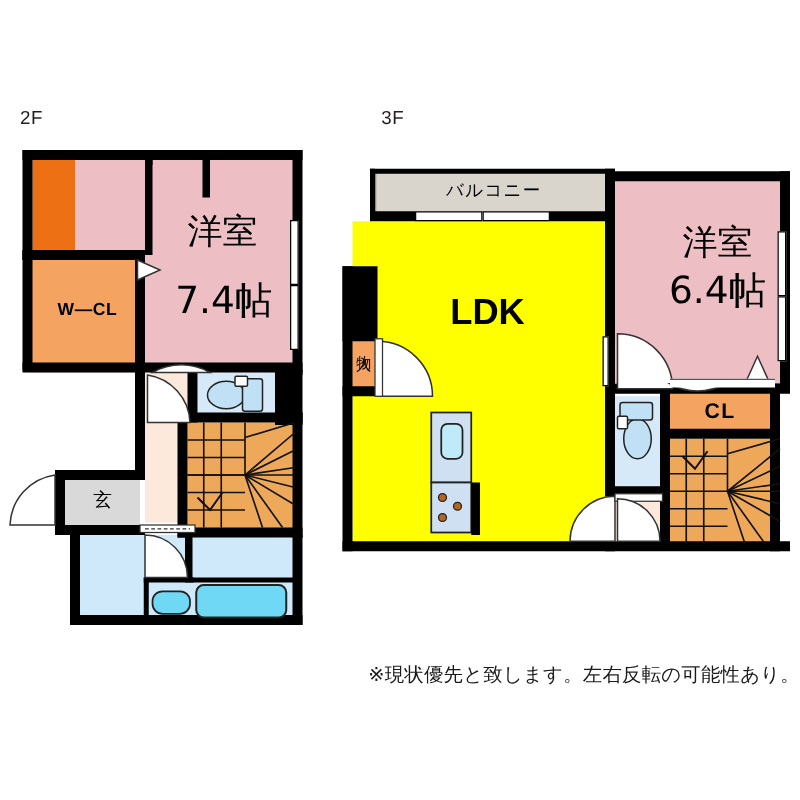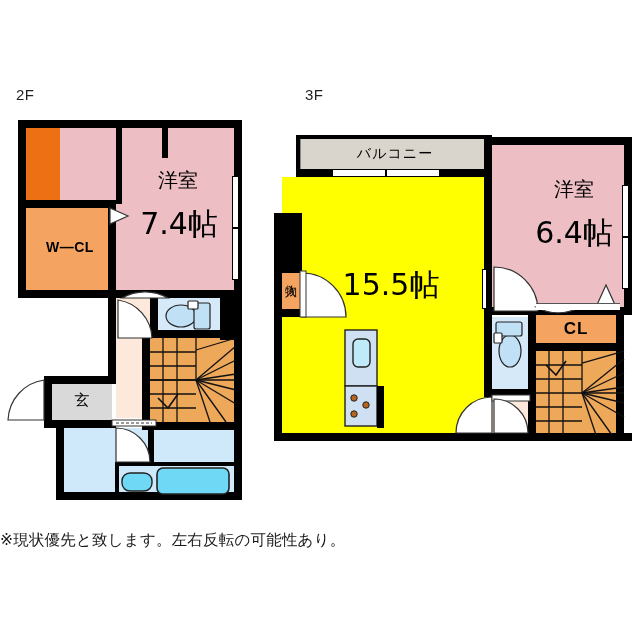--- a/index.html
+++ b/index.html
@@ -29,21 +29,21 @@
     font-family: "Liberation Sans", sans-serif;
   }
   #label-2f { left: 16px; top: 86px; }
   #label-3f { left: 305px; top: 86px; }
 
   .caption {
     position: absolute;
     left: 0;
     top: 530px;
     width: 640px;
-    text-align: left;
+    text-align: right;
     font-size: 15.5px;
     color: #1a1a1a;
     font-family: "DejaVu Sans", sans-serif;
     letter-spacing: 0.2px;
   }
 
   
   .plan { position: absolute; }
   .wall   { position: absolute; background: #000000; }
   .room   { position: absolute; }
@@ -58,21 +58,21 @@
   .stair-fill { background: #eda85a; }
 
   .room-text {
     position: absolute;
     font-family: "DejaVu Sans", sans-serif;
     color: #000;
     text-align: center;
     line-height: 1.08;
     white-space: nowrap;
   }
-  .big-jp { font-size: 20px; font-weight: 500; }
+  .big-jp { font-size: 28px; font-weight: 500; }
   .big-num { font-size: 30px; font-weight: 500; }
   .ldk-text { font-size: 29px; font-weight: 700; font-family: "Liberation Sans", sans-serif; }
   .cl-text { font-size: 17px; font-weight: 700; font-family: "Liberation Sans", sans-serif; letter-spacing: 1px;}
   .wcl-text { font-size: 14px; font-weight: 700; font-family: "Liberation Sans", sans-serif; letter-spacing: 0.5px;}
   .bal-text { font-size: 14px; font-family: "DejaVu Sans", sans-serif; letter-spacing: 1px; }
   .gen-text { font-size: 15px; font-family: "DejaVu Sans", sans-serif; }
   .mono-v {
     font-size: 12px;
     font-family: "DejaVu Sans", sans-serif;
     writing-mode: vertical-rl;
@@ -184,21 +184,21 @@
         <line x1="196" y1="380" x2="236" y2="404"></line>
         <line x1="196" y1="380" x2="226" y2="422"></line>
         <line x1="196" y1="380" x2="210" y2="422"></line>
         <line x1="196" y1="380" x2="196" y2="338"></line>
         <line x1="196" y1="350" x2="236" y2="338"></line>
       </g>
       <path d="M158 398 l10 10 l10 -14" stroke="#111" stroke-width="1.6" fill="none"></path>
     </svg>
 
     <div class="room-text big-jp" style="left:128px; top:170px; width:100px;">洋室</div>
-    <div class="room-text big-num" style="left:124px; top:208px; width:110px;text-align:center;">7.4帖</div>
+    <div class="room-text big-num" style="left:124px; top:225px; width:110px;text-align:center;">7.4帖</div>
     <div class="room-text wcl-text" style="left:30px; top:240px; width:80px;">W—CL</div>
     <div class="room-text gen-text" style="left:62px; top:392px; width:40px;">玄</div>
   </div>
 
   <div class="plan" id="plan-3f" style="left:0px; top:0px; width:640px; height:520px;margin-top:17px;">
 
     <div class="room" style="left:300px; top:120px; width:190px; height:36px; background:#d9d4cc; border:1px solid #888; box-sizing:border-box;"></div>
 
     <div class="room yellow" style="left:282px; top:160px; width:208px; height:262px;"></div>
 
@@ -296,21 +296,21 @@
         <line x1="582" y1="376" x2="624" y2="400"></line>
         <line x1="582" y1="376" x2="612" y2="418"></line>
         <line x1="582" y1="376" x2="596" y2="418"></line>
         <line x1="582" y1="376" x2="582" y2="334"></line>
         <line x1="582" y1="346" x2="624" y2="334"></line>
       </g>
       <path d="M546 348 l10 10 l10 -14" stroke="#111" stroke-width="1.6" fill="none"></path>
     </svg>
 
     <div class="room-text bal-text" style="left:320px; top:129px; width:150px;">バルコニー</div>
-    <div class="room-text big-num" style="left:326px; top:252px; width:130px;">15.5帖</div>
+    <div class="room-text ldk-text" style="left:335px; top:218px; width:110px;">LDK</div>
     <div class="room-text big-jp" style="left:524px; top:162px; width:100px;">洋室</div>
     <div class="room-text big-num" style="left:518px; top:200px; width:112px;">6.4帖</div>
     <div class="room-text cl-text" style="left:548px; top:303px; width:56px;">CL</div>
     <div class="room-text mono-v" style="left:283px; top:258px; width:14px;">物入</div>
   </div>
 
   <div class="caption">※現状優先と致します。左右反転の可能性あり。</div>
 
 </div>
 

